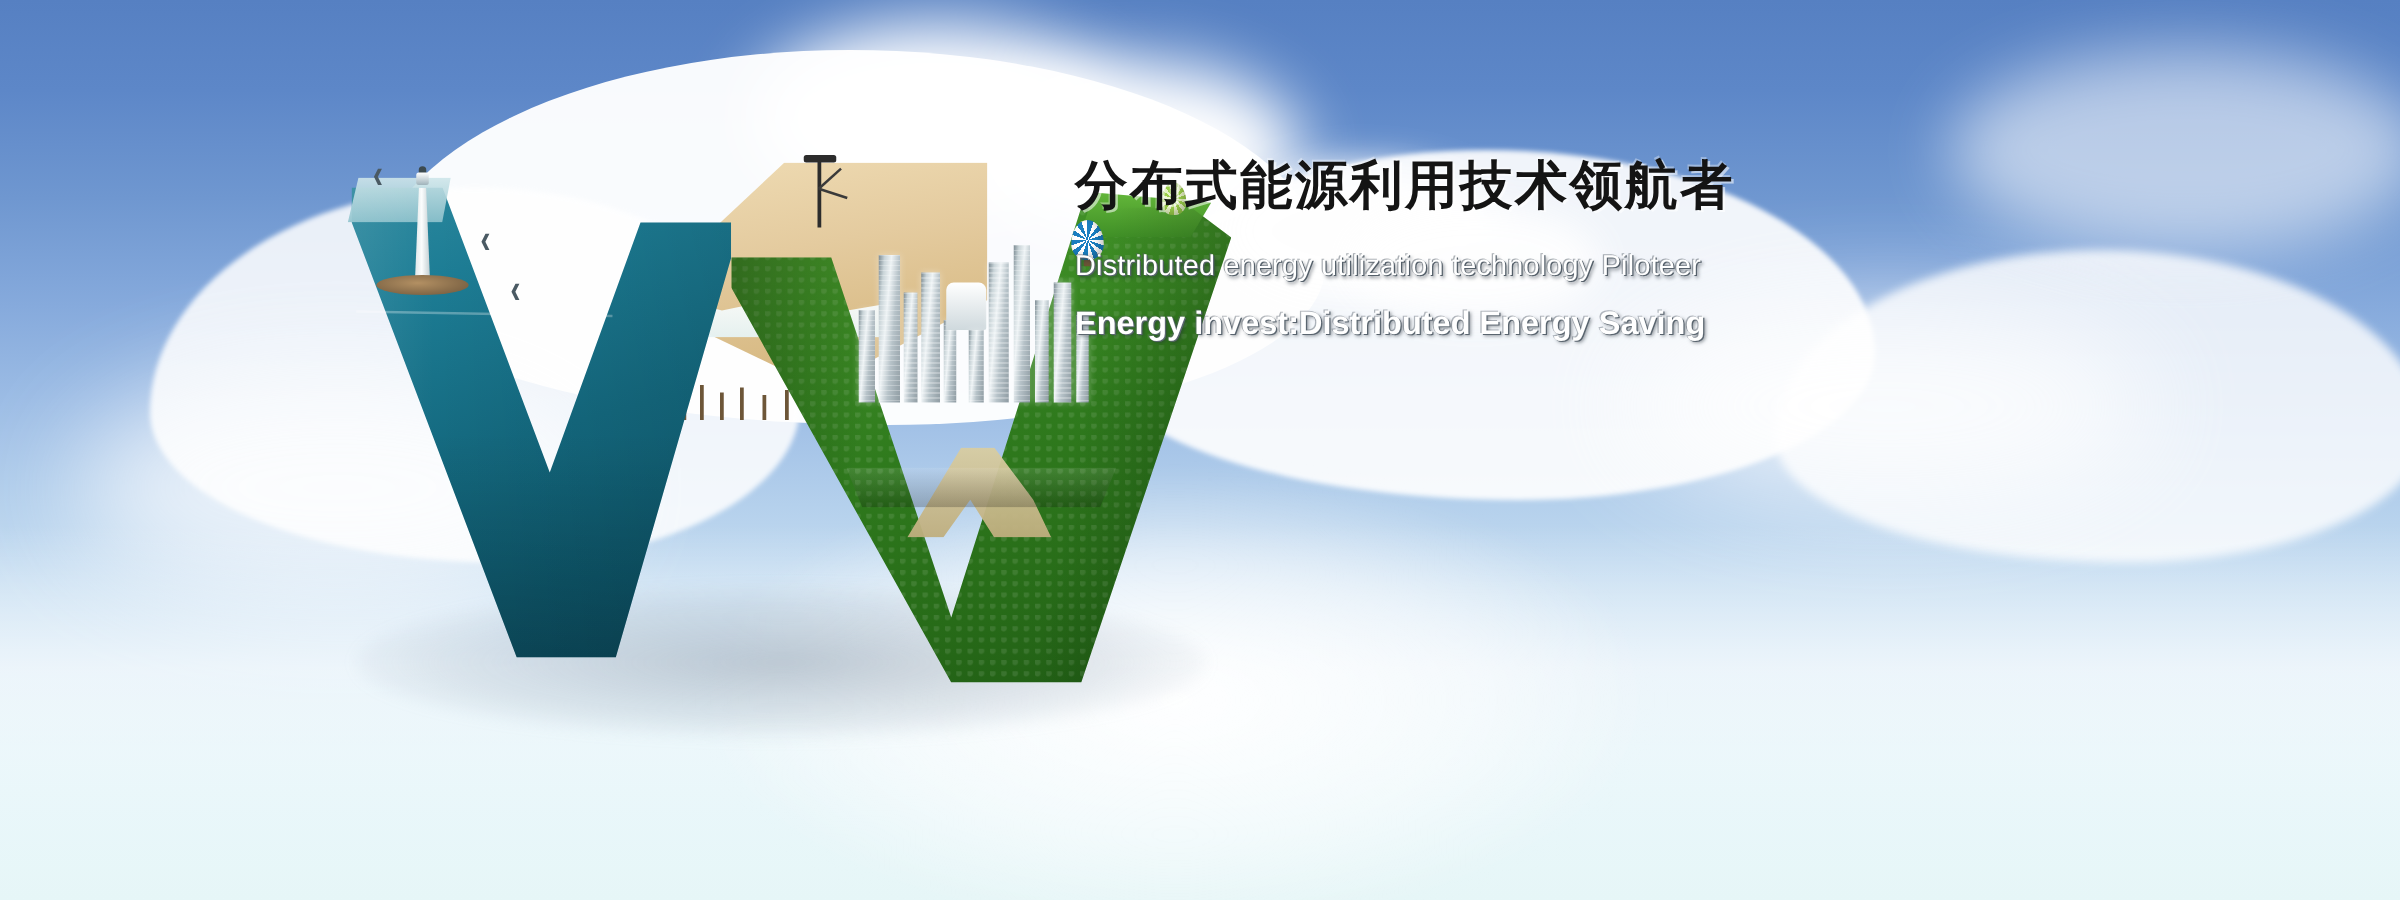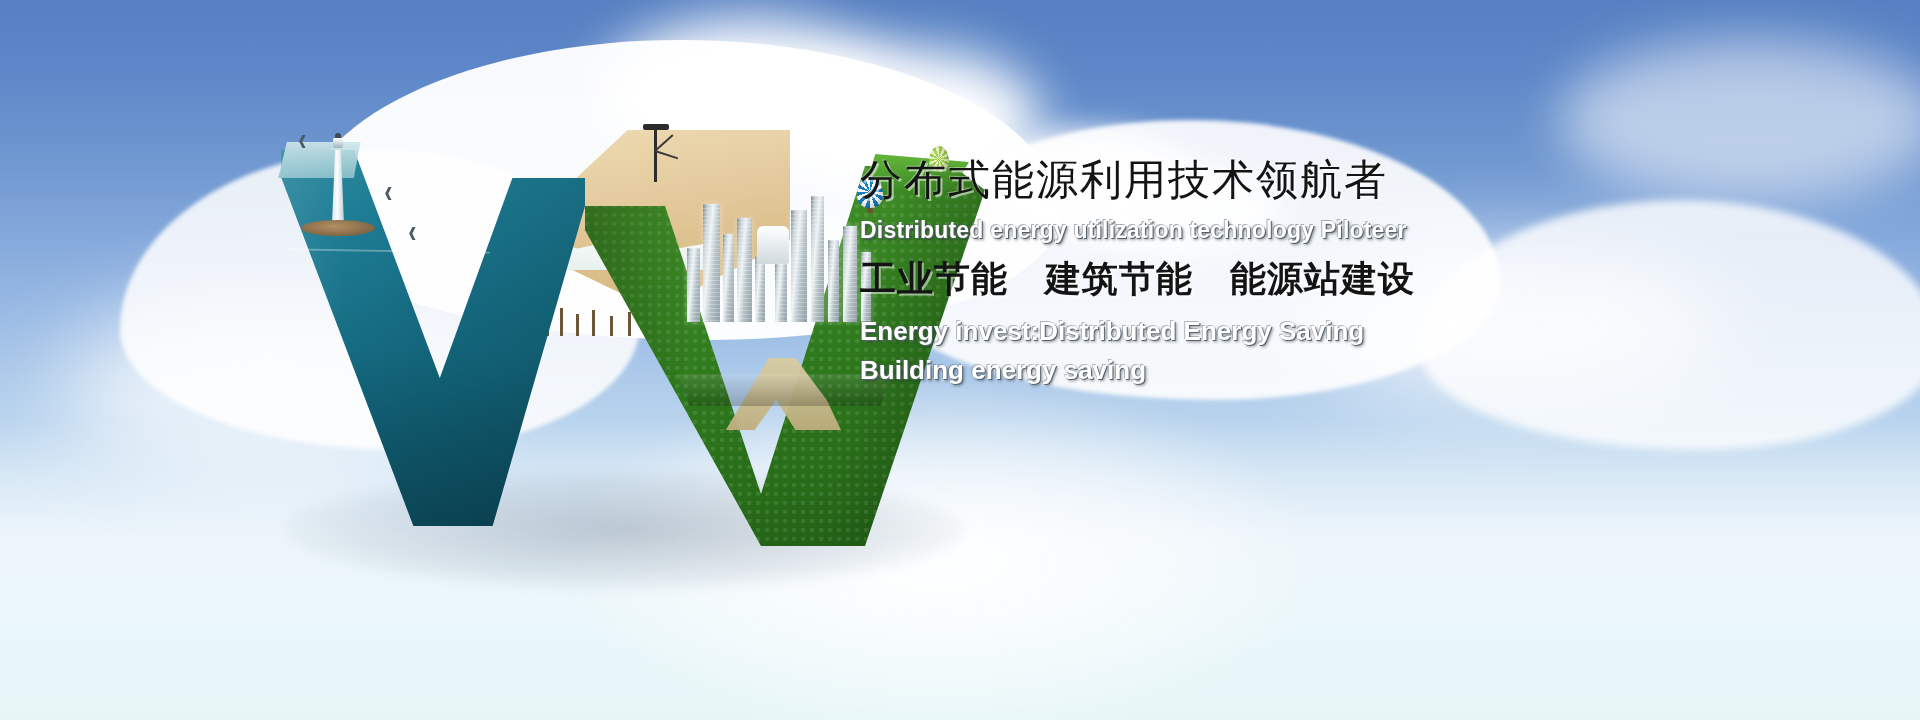--- a/index.html
+++ b/index.html
@@ -157,27 +157,26 @@
     background:
       repeating-conic-gradient(from 0deg,#1a7fc1 0 18deg,#ffffff 18deg 36deg);
     box-shadow:inset -3px -3px 6px rgba(0,0,0,.22);
   }
   .balloon .bsk{position:absolute;left:10px;bottom:-5px;width:6px;height:5px;background:#6b5436;border-radius:1px;}
   .balloon.green .env{background:repeating-conic-gradient(from 0deg,#9ccf4b 0 18deg,#e6f3c2 18deg 36deg);}
 
   
   .copy{position:absolute;left:860px;top:124px;width:900px;}
   .h1{
-    font-size:42px;font-weight:400;letter-spacing:2px;color:#141414;line-height:1.12;
+    font-size:42px;font-weight:700;letter-spacing:2px;color:#141414;line-height:1.12;
     text-shadow:2px 2px 0 rgba(255,255,255,.55), -1px -1px 0 rgba(255,255,255,.35);
     white-space:nowrap;
-    margin-top:32px;
   }
   .sub{
-    margin-top:14px;font-size:23px;font-weight:700;color:#ffffff;letter-spacing:.2px;
+    margin-top:28px;font-size:23px;font-weight:400;color:#ffffff;letter-spacing:.2px;
     text-shadow:1px 1px 0 #55606a, 2px 2px 3px rgba(40,50,60,.55), -1px -1px 0 rgba(90,100,110,.5);
     white-space:nowrap;
   }
   .h2{
     margin-top:26px;font-size:36px;font-weight:700;letter-spacing:1px;color:#141414;line-height:1.15;
     text-shadow:2px 2px 0 rgba(255,255,255,.5);
     white-space:nowrap;
   }
   .h3{
     margin-top:14px;font-size:36px;font-weight:700;letter-spacing:1px;color:#141414;line-height:1.15;
@@ -283,18 +282,16 @@
       </div>
       <div class="balloon green" style="left:344px;top:-4px;width:20px;height:26px;">
         <div class="env"></div>
       </div>
     </div>
   </div>
 
   <div class="copy">
     <div class="h1">分布式能源利用技术领航者</div>
     <div class="sub">Distributed energy utilization technology Piloteer</div>
-    <div class="h3">工业节能　建筑节能　能源站建设</div>
     <div class="en">Energy invest:Distributed Energy Saving</div>
-    <div class="en">Building energy saving</div>
   </div>
 
 </div>
 
 </body></html>

